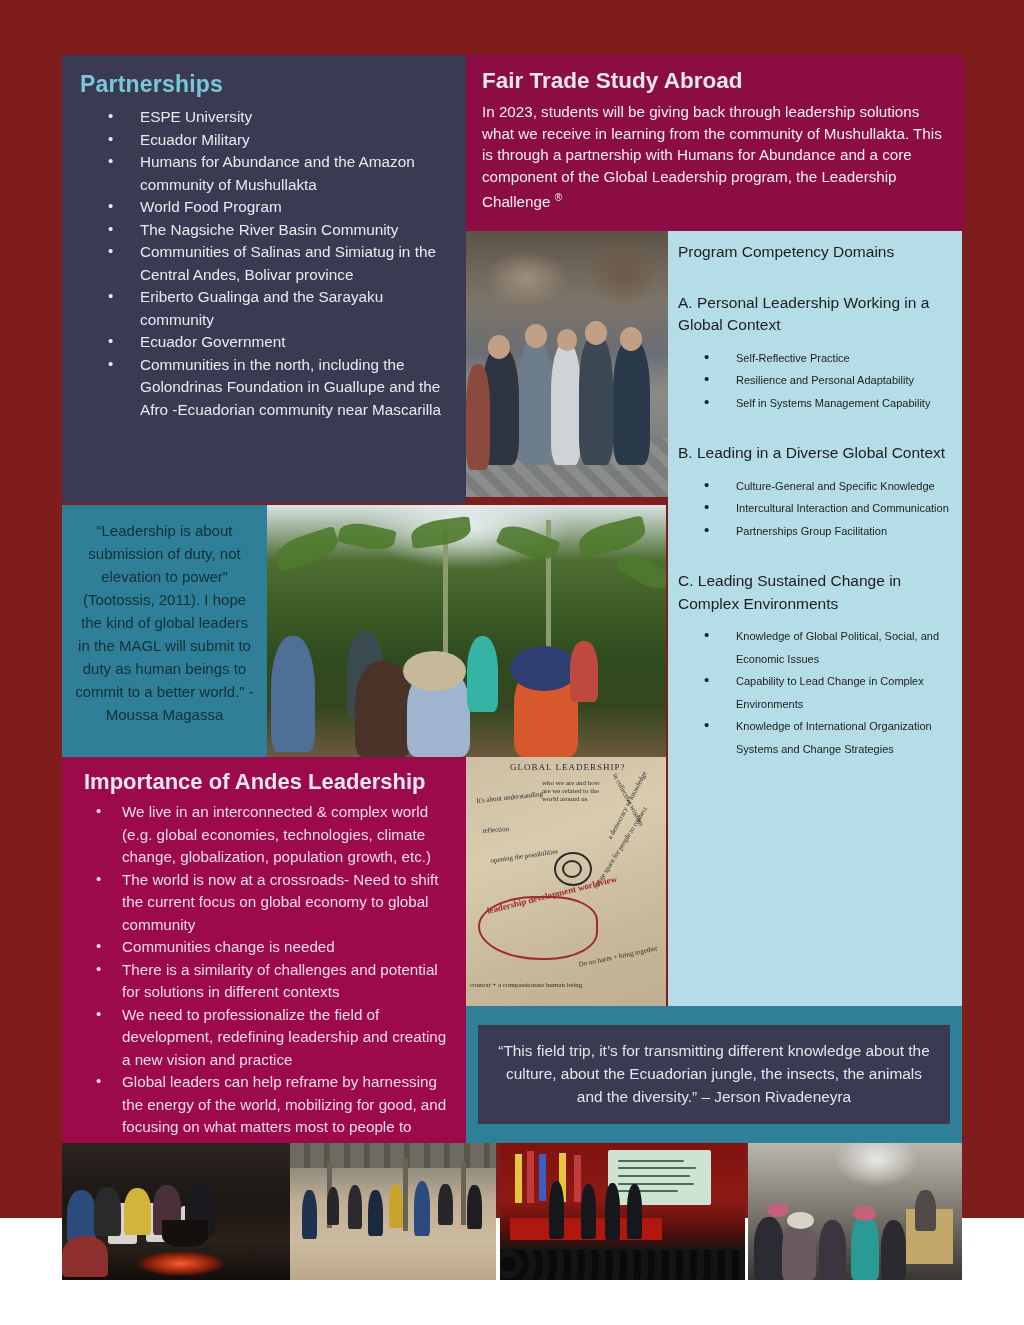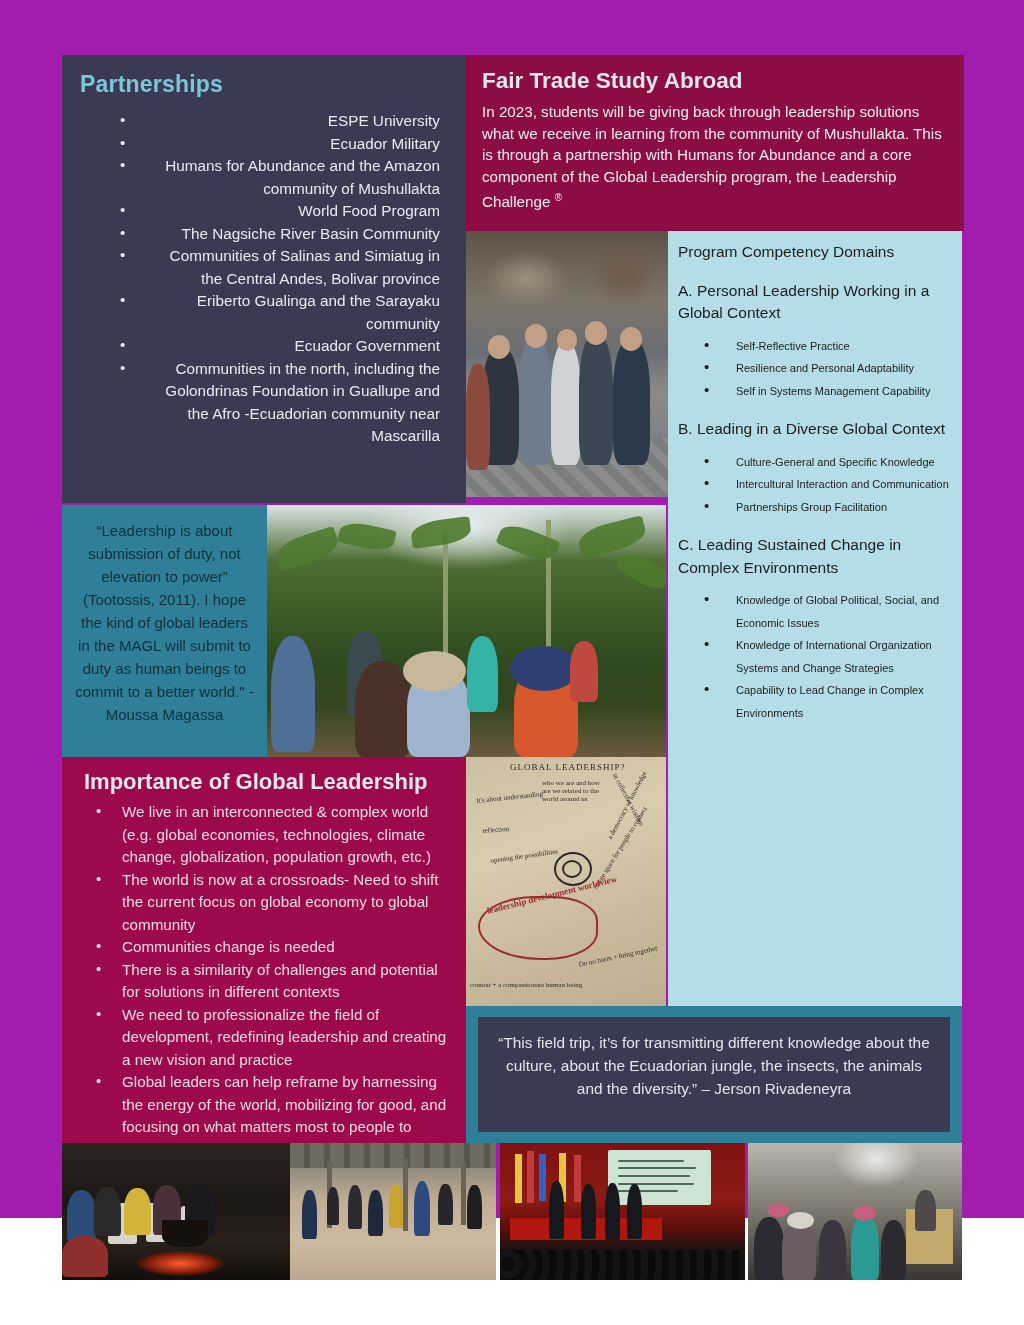--- a/index.html
+++ b/index.html
@@ -13,43 +13,42 @@
     position: relative;
     font-family: "Liberation Sans", sans-serif;
     overflow: hidden;
   }
 
   .poster {
     position: absolute;
     left: 0; top: 0;
     width: 1024px;
     height: 1218px;
-    background: #a21caf;
+    background: #7f1d1d;
   }
 
   
   .block { position: absolute; box-sizing: border-box; }
 
   
   #partnerships {
     left: 62px; top: 55px; width: 404px; height: 448px;
     background: #3a3b52;
     padding: 16px 14px 10px 14px;
   }
   #partnerships .heading {
     color: #79c7d8;
     font-size: 23px;
     font-weight: bold;
     margin: 0 0 8px 4px;
     letter-spacing: .2px;
   }
   #partnerships ul {
-    margin: 12px; padding: 0 0 0 48px;
+    margin: 0; padding: 0 0 0 48px;
     list-style: none;
-    text-align: right;
   }
   #partnerships li {
     color: #e9eaf0;
     font-size: 15.3px;
     line-height: 22.5px;
     margin-bottom: 0px;
     position: relative;
     padding-left: 16px;
   }
   #partnerships li:before {
@@ -85,21 +84,21 @@
     background: #b5dde8;
     padding: 10px 8px 8px 10px;
     color: #1d1d1d;
   }
   #competency .cd-title,
   #competency .cd-sub {
     font-size: 15.5px;
     line-height: 22.5px;
     margin: 0 0 0 0;
   }
-  #competency .cd-sub { margin-top: 16px; }
+  #competency .cd-sub { margin-top: 28px; }
   #competency ul {
     margin: 10px 0 0 0;
     padding: 0 0 0 42px;
     list-style: none;
   }
   #competency li {
     font-size: 11px;
     line-height: 22.5px;
     position: relative;
     padding-left: 16px;
@@ -150,21 +149,21 @@
     position: absolute;
     left: 0; top: -1px;
     color: #ecdbe4;
     font-size: 15px;
   }
 
   
   #quote-bottom {
     left: 466px; top: 1006px; width: 496px; height: 137px;
     background: #2e7f97;
-    padding: 11px 12px;
+    padding: 19px 12px;
   }
   #quote-bottom .inner {
     background: #3a3b52;
     width: 100%; height: 100%;
     box-sizing: border-box;
     padding: 14px 16px;
     color: #e4e4ec;
     font-size: 15.4px;
     line-height: 23px;
     text-align: center;
@@ -356,22 +355,22 @@
     <div class="cd-sub">B. Leading in a Diverse Global Context</div>
     <ul>
       <li>Culture-General and Specific Knowledge</li>
       <li>Intercultural Interaction and Communication</li>
       <li>Partnerships Group Facilitation</li>
     </ul>
 
     <div class="cd-sub">C. Leading Sustained Change in Complex Environments</div>
     <ul>
       <li>Knowledge of Global Political, Social, and Economic Issues</li>
+      <li>Capability to Lead Change in Complex Environments</li>
       <li>Knowledge of International Organization Systems and Change Strategies</li>
-      <li>Capability to Lead Change in Complex Environments</li>
     </ul>
   </div>
 
   <div class="block" id="quote-left">
     <span>“Leadership is about submission of duty, not elevation to power” (Tootossis, 2011). I hope the kind of global leaders in the MAGL will submit to duty as human beings to commit to a better world." - Moussa Magassa</span>
   </div>
 
   <div class="photo" id="photo-jungle">
     <div class="trunk" style="left:44%;top:10%;height:62%"></div>
     <div class="trunk" style="left:70%;top:6%;height:58%"></div>
@@ -386,21 +385,21 @@
     <div class="person" style="left:22%;top:62%;width:14%;height:38%;background:#4b3229"></div>
     <div class="person" style="left:35%;top:64%;width:16%;height:36%;background:#9fb4cf"></div>
     <div class="p-hat" style="left:34%;top:58%;width:16%;height:16%;background:#c8b89a"></div>
     <div class="person" style="left:62%;top:62%;width:16%;height:38%;background:#d8582e"></div>
     <div class="p-hat" style="left:61%;top:56%;width:17%;height:18%;background:#2f3f72"></div>
     <div class="person" style="left:50%;top:52%;width:8%;height:30%;background:#35b3a6"></div>
     <div class="person" style="left:76%;top:54%;width:7%;height:24%;background:#c0493f"></div>
   </div>
 
   <div class="block" id="importance">
-    <div class="heading">Importance of Global Leadership</div>
+    <div class="heading">Importance of Andes Leadership</div>
     <ul>
       <li>We live in an interconnected &amp; complex world (e.g. global economies, technologies, climate change, globalization, population growth, etc.)</li>
       <li>The world is now at a crossroads- Need to shift the current focus on global economy to global community</li>
       <li>Communities change is needed</li>
       <li>There is a similarity of challenges and potential for solutions in different contexts</li>
       <li>We need to professionalize the field of development, redefining leadership and creating a new vision and practice</li>
       <li>Global leaders can help reframe by harnessing the energy of the world, mobilizing for good, and focusing on what matters most to people to create a better/different place</li>
     </ul>
   </div>
 

